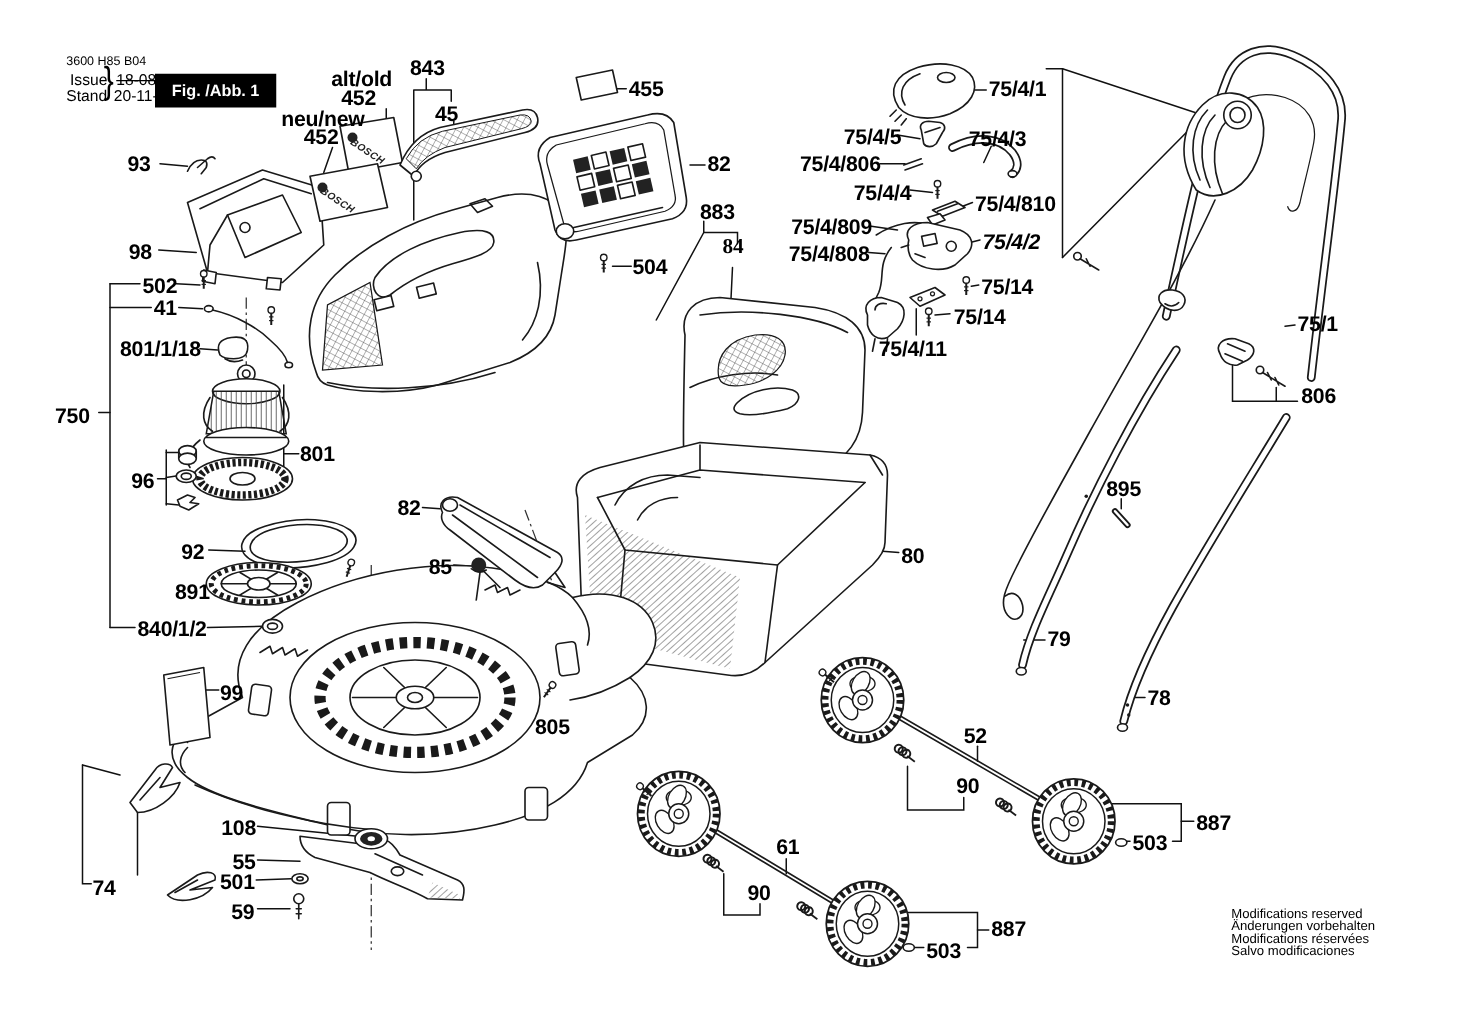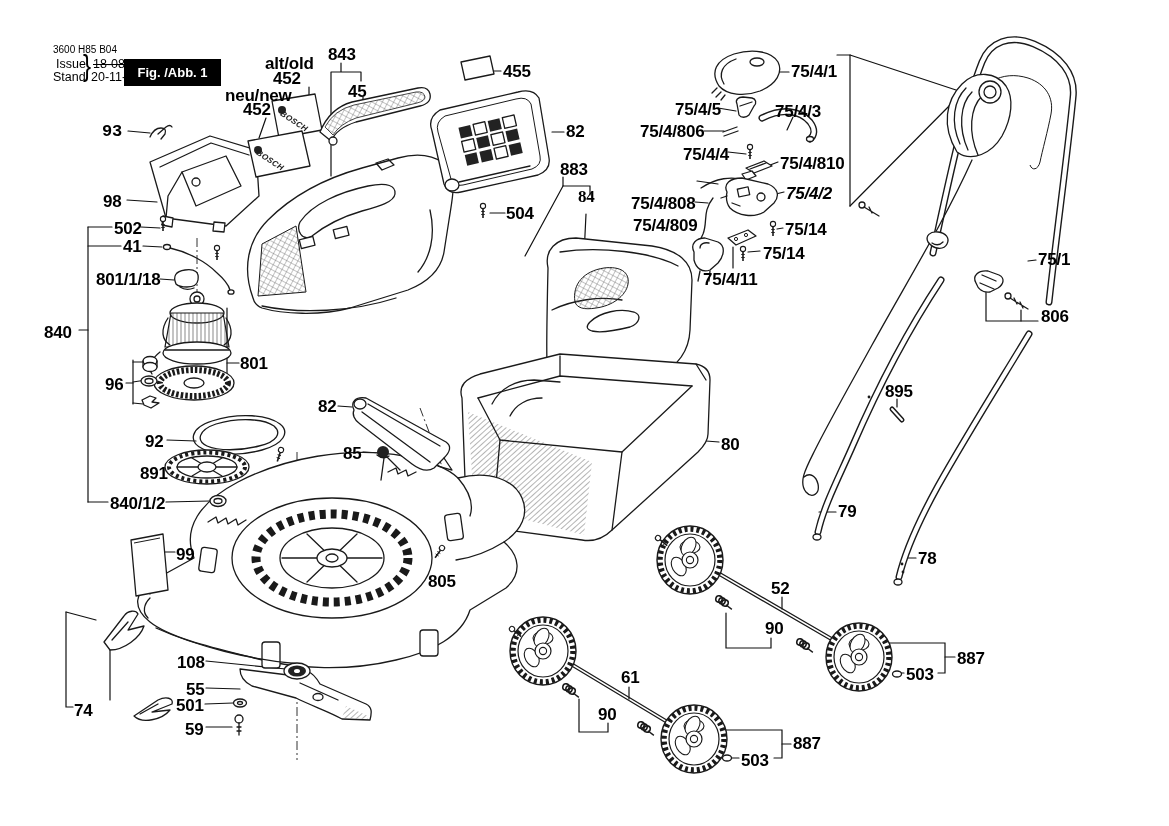--- a/index.html
+++ b/index.html
@@ -458,26 +458,26 @@
 
 <div id="callouts">
       <div class="callout" style="left: 265px; top: 55px;">alt/old</div>
       <div class="callout" style="left: 273px; top: 70px;">452</div>
       <div class="callout" style="left: 225px; top: 87px;">neu/new</div>
       <div class="callout" style="left: 243px; top: 101px;">452</div>
       <div class="callout" style="left: 328px; top: 46px;">843</div>
       <div class="callout" style="left: 348px; top: 83px;">45</div>
       <div class="callout" style="left: 503px; top: 63px;">455</div>
       <div class="callout" style="left: 566px; top: 123px;">82</div>
-      <div class="callout" style="left: 102px; top: 123px; font-family: Liberation Mono, monospace;">93</div>
+      <div class="callout" style="left: 102px; top: 123px;">93</div>
       <div class="callout" style="left: 103px; top: 193px;">98</div>
       <div class="callout" style="left: 114px; top: 220px;">502</div>
       <div class="callout" style="left: 123px; top: 238px;">41</div>
       <div class="callout" style="left: 96px; top: 271px;">801/1/18</div>
-      <div class="callout" style="left: 44px; top: 324px;">840</div>
+      <div class="callout" style="left: 44px; top: 324px;">750</div>
       <div class="callout" style="left: 240px; top: 355px;">801</div>
       <div class="callout" style="left: 105px; top: 376px;">96</div>
       <div class="callout" style="left: 145px; top: 433px;">92</div>
       <div class="callout" style="left: 140px; top: 465px;">891</div>
       <div class="callout" style="left: 110px; top: 495px;">840/1/2</div>
       <div class="callout" style="left: 176px; top: 546px;">99</div>
       <div class="callout" style="left: 74px; top: 702px;">74</div>
       <div class="callout" style="left: 177px; top: 654px;">108</div>
       <div class="callout" style="left: 186px; top: 681px;">55</div>
       <div class="callout" style="left: 176px; top: 697px;">501</div>
@@ -488,21 +488,21 @@
       <div class="callout" style="left: 721px; top: 436px;">80</div>
       <div class="callout" style="left: 318px; top: 398px;">82</div>
       <div class="callout" style="left: 343px; top: 445px;">85</div>
       <div class="callout" style="left: 428px; top: 573px;">805</div>
       <div class="callout" style="left: 791px; top: 63px;">75/4/1</div>
       <div class="callout" style="left: 675px; top: 101px;">75/4/5</div>
       <div class="callout" style="left: 775px; top: 103px;">75/4/3</div>
       <div class="callout" style="left: 640px; top: 123px; text-align: right;">75/4/806</div>
       <div class="callout" style="left: 683px; top: 146px;">75/4/4</div>
       <div class="callout" style="left: 780px; top: 155px;">75/4/810</div>
-      <div class="callout" style="left: 633px; top: 173px; margin-top: 44px;">75/4/809</div>
+      <div class="callout" style="left: 633px; top: 173px;">75/4/809</div>
       <div class="callout" style="left: 786px; top: 185px; font-style: italic;">75/4/2</div>
       <div class="callout" style="left: 631px; top: 195px;">75/4/808</div>
       <div class="callout" style="left: 785px; top: 221px;">75/14</div>
       <div class="callout" style="left: 763px; top: 245px;">75/14</div>
       <div class="callout" style="left: 703px; top: 271px;">75/4/11</div>
       <div class="callout" style="left: 1038px; top: 251px;">75/1</div>
       <div class="callout" style="left: 1041px; top: 308px;">806</div>
       <div class="callout" style="left: 885px; top: 383px;">895</div>
       <div class="callout" style="left: 838px; top: 503px;">79</div>
       <div class="callout" style="left: 918px; top: 550px;">78</div>
@@ -511,14 +511,20 @@
       <div class="callout" style="left: 957px; top: 650px;">887</div>
       <div class="callout" style="left: 906px; top: 666px;">503</div>
       <div class="callout" style="left: 621px; top: 669px;">61</div>
       <div class="callout" style="left: 598px; top: 706px;">90</div>
       <div class="callout" style="left: 793px; top: 735px;">887</div>
       <div class="callout" style="left: 741px; top: 752px;">503</div>
       <div class="callout small" style="left: 283px; top: 110px; transform: rotate(33deg);">BOSCH</div>
       <div class="callout small" style="left: 259px; top: 149px; transform: rotate(33deg);">BOSCH</div>
     </div>
 
+<div class="footer" id="footer">
+      <div>Modifications reserved</div>
+      <div>Änderungen vorbehalten</div>
+      <div>Modifications réservées</div>
+      <div>Salvo modificaciones</div>
+    </div>
 
 </div>
 
 </body></html>

